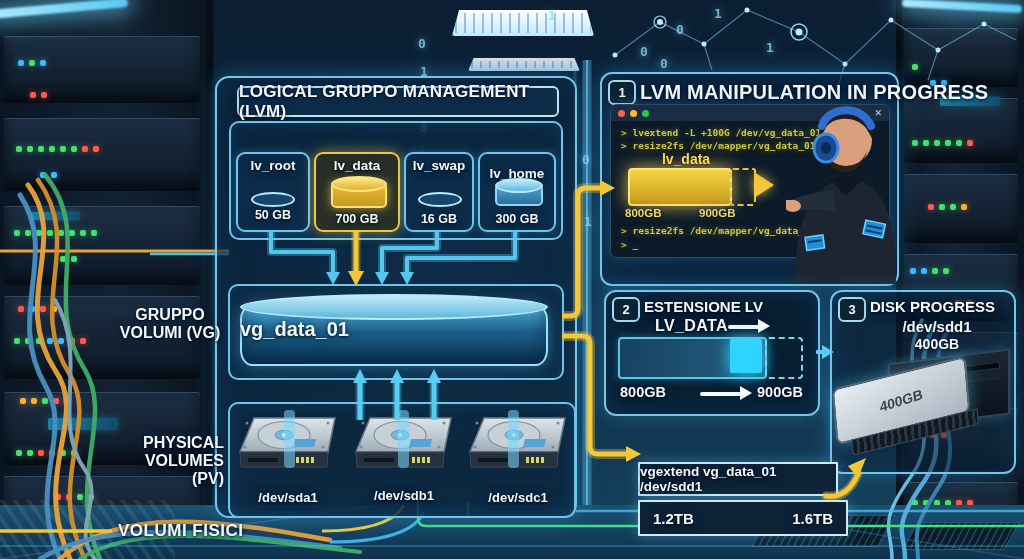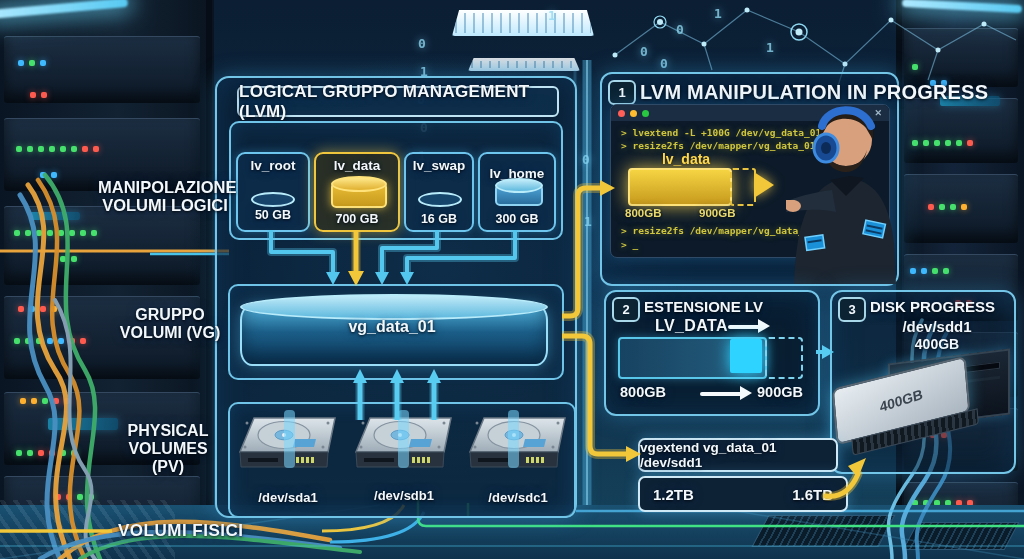--- a/index.html
+++ b/index.html
@@ -72,22 +72,22 @@
   .slot{background:linear-gradient(180deg,#1b2735,#0c131d);border:2px solid #35424f;
         transform:skewY(-7deg);box-shadow:0 0 12px rgba(80,200,255,.3);}
   .hdd3{transform:rotate(-14deg);}
   .hdd3 .top{width:134px;height:52px;background:linear-gradient(160deg,#e7edf1,#a9b5c0);
              border:2px solid #5a6874;border-radius:8px;transform:skewX(-9deg);
              display:flex;align-items:center;justify-content:center;
              box-shadow:0 0 16px rgba(90,210,255,.45);}
   .hdd3 .front{width:128px;height:14px;background:#222c38;border:1px solid #3c4a58;margin:-2px 0 0 10px;
                transform:skewX(-9deg);border-radius:0 0 4px 4px;
                background-image:repeating-linear-gradient(90deg,#101820 0 4px,#2a3642 4px 7px);}
-  .flowbox{background:#0e2236;border:2px solid #cfeaf6;border-radius:7px;
-           box-shadow:0 0 14px rgba(90,190,240,.4);display:flex;align-items:center;}
+  .flowbox{background:#0e2236;border:2px solid #cfeaf6;border-radius:1px;
+           box-shadow:0 0 14px rgba(90,190,240,.4);display:flex;align-items:center;margin-top:24px;}
   .binary{position:absolute;color:#8fd8f2;font-weight:bold;font-size:13px;opacity:.8;
           text-shadow:0 0 8px rgba(120,220,255,.8);font-family:"DejaVu Sans Mono",monospace;}
   svg{display:block;}
 </style>
 </head>
 <body>
 
 <div id="stage">
 
   <svg width="0" height="0" aria-hidden="true">
@@ -382,21 +382,21 @@
   <div class="abs lvbox" style="left:478px;top:152px;width:74px;height:76px">
     <div class="txt" style="font-size:13.5px;margin-top:12px">lv_home</div>
     <div class="abs" style="left:15px;top:30px;width:44px;height:18px;background:linear-gradient(180deg,#4ea4d6,#2a6f9e);border:2px solid #8fd4f2;border-radius:5px"></div>
     <div class="abs cyltop" style="left:15px;top:24px;width:44px;height:11px"></div>
     <div class="txt" style="position:absolute;left:0;bottom:4px;width:100%;font-size:12.5px">300 GB</div>
   </div>
 
   <div class="abs subbox" style="left:228px;top:284px;width:332px;height:92px"></div>
   <div class="abs cylbody" style="left:240px;top:304px;width:304px;height:58px;border-radius:12px/16px"></div>
   <div class="abs cyltop" style="left:240px;top:294px;width:304px;height:22px"></div>
-  <div class="abs txt" style="left:240px;top:318px;width:304px;text-align:center;font-size:16px">vg_data_01</div>
+  <div class="abs txt" style="left:240px;top:318px;width:304px;text-align:left;font-size:20px">vg_data_01</div>
 
   <div class="abs subbox" style="left:228px;top:402px;width:344px;height:112px"></div>
   <svg class="abs" style="left:238px;top:416px" width="100" height="62">
       <use href="#hdd"></use>
     </svg>
   <svg class="abs" style="left:354px;top:416px" width="100" height="62">
       <use href="#hdd"></use>
     </svg>
   <svg class="abs" style="left:468px;top:416px" width="100" height="62">
       <use href="#hdd"></use>
@@ -481,23 +481,22 @@
       </div>
     <div class="front"></div>
   </div>
 
   <div class="abs flowbox txt" style="left:638px;top:438px;width:196px;height:30px;justify-content:center;font-size:13.5px">vgextend vg_data_01 /dev/sdd1</div>
   <div class="abs flowbox" style="left:638px;top:476px;width:180px;height:32px;justify-content:space-between;padding:0 13px">
     <span class="txt" style="font-size:15px">1.2TB</span>
     <span class="txt" style="font-size:15px">1.6TB</span>
   </div>
 
-  <div class="abs txt" style="left:98px;top:178px;width:134px;text-align:center;font-size:16.5px;line-height:1.12">MANIPOLAZIONE VOLUMI LOGICI</div>
   <div class="abs txt" style="left:118px;top:306px;width:104px;text-align:center;font-size:16px;line-height:1.12">GRUPPO VOLUMI (VG)</div>
-  <div class="abs txt" style="left:112px;top:422px;width:112px;text-align:center;font-size:16px;line-height:1.12">PHYSICAL VOLUMES (PV)</div>
+  <div class="abs txt" style="left:112px;top:434px;width:112px;text-align:right;font-size:16px;line-height:1.12">PHYSICAL VOLUMES (PV)</div>
   <div class="abs txt" style="left:118px;top:521px;width:204px;font-size:17px;letter-spacing:.5px">VOLUMI FISICI</div>
 
   <svg class="abs" style="left:0;top:0;pointer-events:none" width="1024" height="559">
 
     <rect x="284" y="410" width="11" height="58" rx="4" fill="rgba(120,215,255,.55)"></rect>
     <rect x="398" y="410" width="11" height="58" rx="4" fill="rgba(120,215,255,.55)"></rect>
     <rect x="508" y="410" width="11" height="58" rx="4" fill="rgba(120,215,255,.55)"></rect>
 
     <g fill="none" stroke="rgba(84,199,239,.35)" stroke-width="8" stroke-linejoin="round">
       <path d="M271,230 V252 H333 V272"></path>

